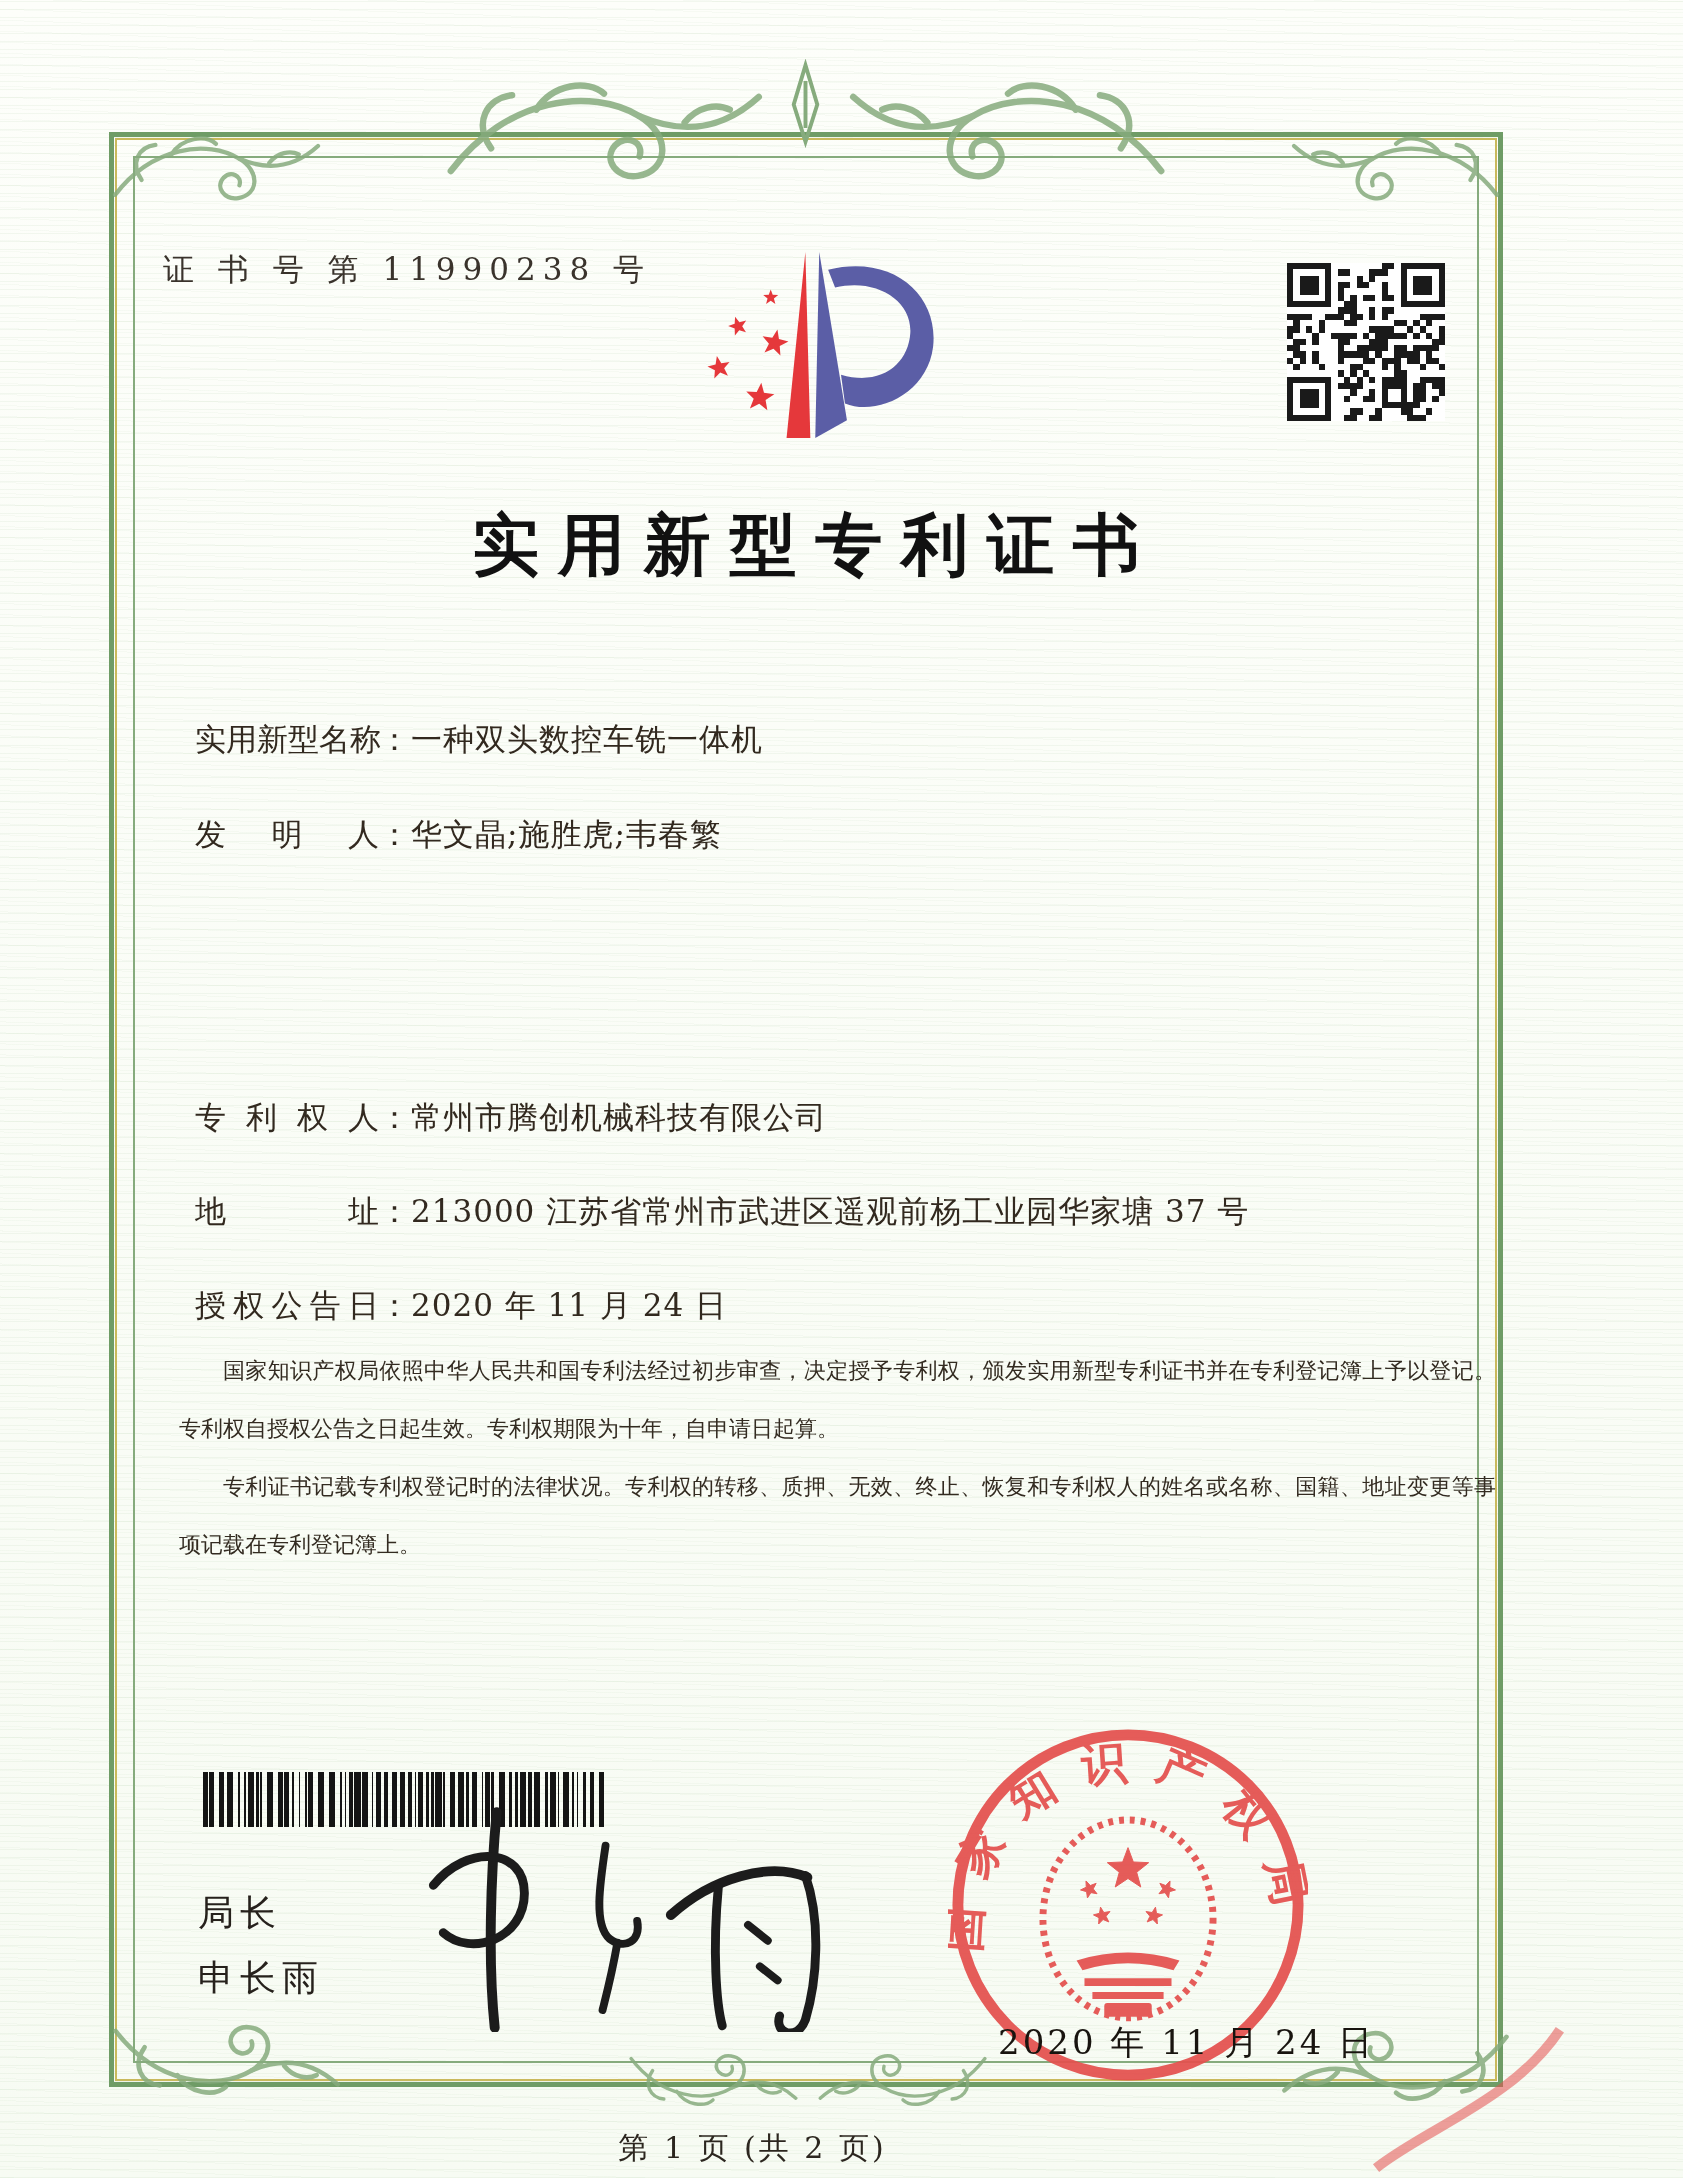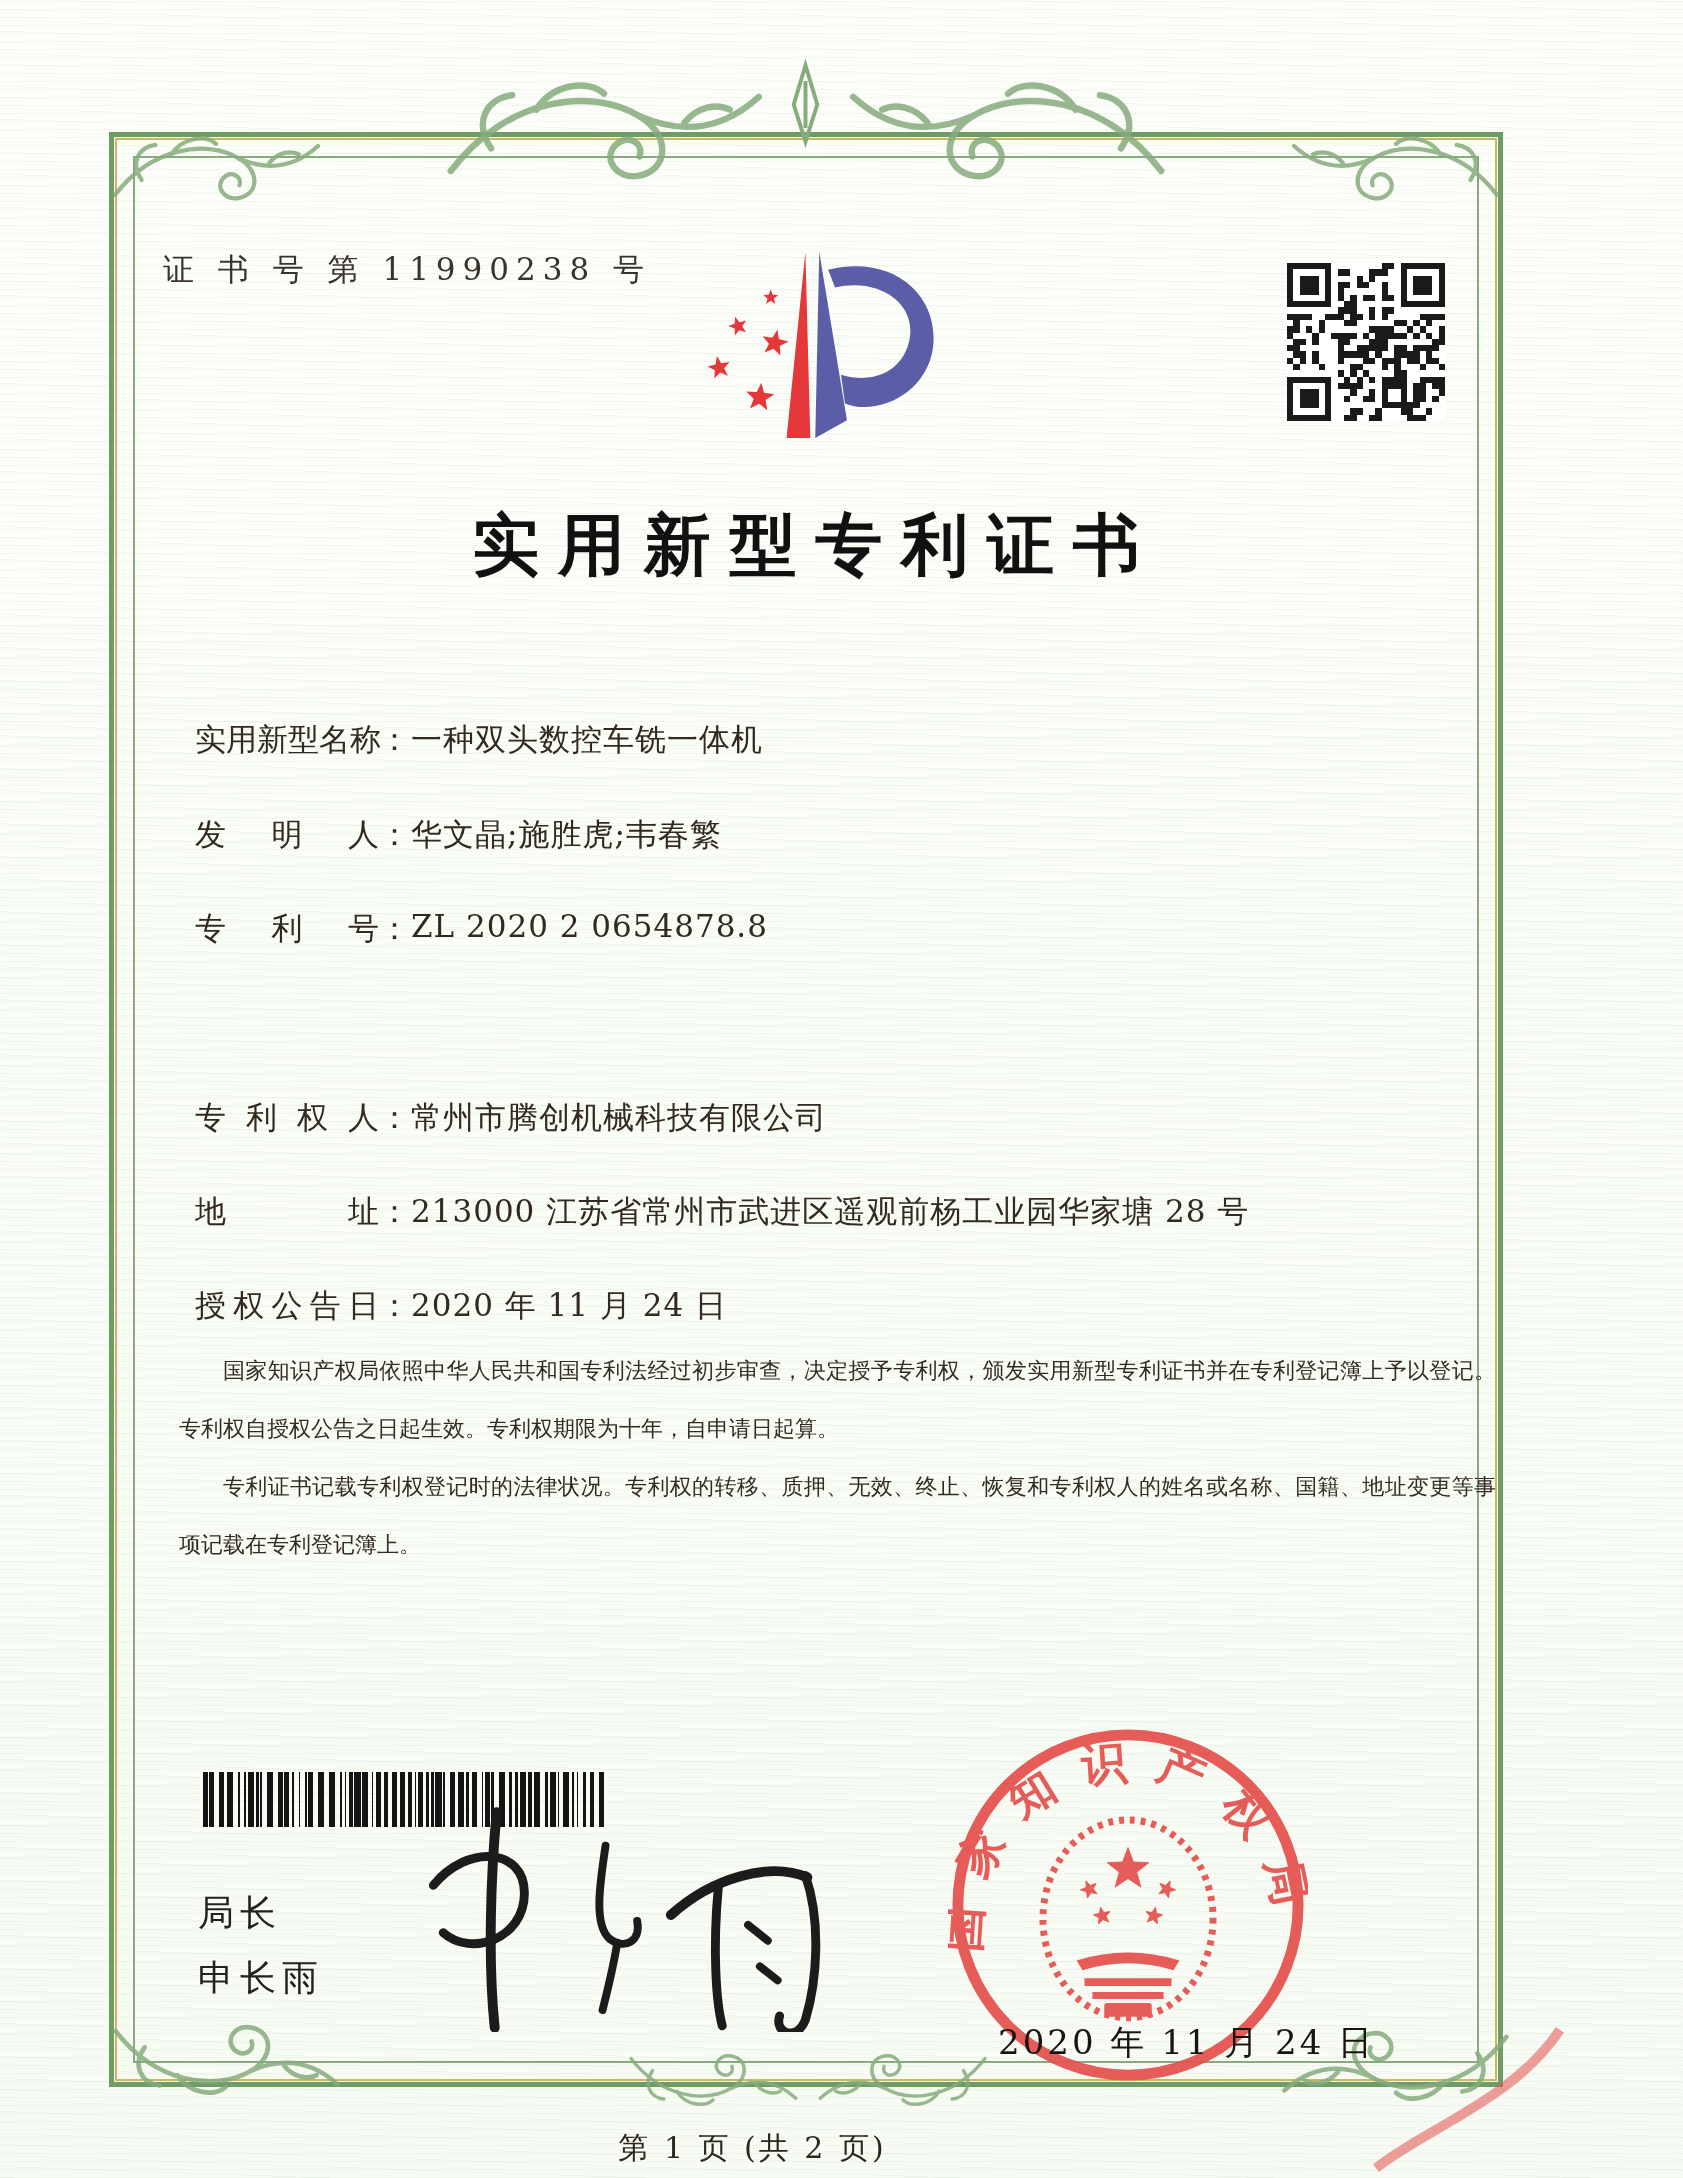--- a/index.html
+++ b/index.html
@@ -382,28 +382,25 @@
   </div>
 
   <div class="title">实用新型专利证书</div>
 
   <div class="field-row" style="top:814px">
     <span class="field-label">发明人</span><span class="field-colon">：</span><span class="field-value">华文晶;施胜虎;韦春繁</span>
   </div>
   <div class="field-row" style="top:719px">
     <span class="field-label">实用新型名称</span><span class="field-colon">：</span><span class="field-value">一种双头数控车铣一体机</span>
   </div>
-  <div class="field-row" style="top:908px">
-    <span class="field-label">专利号</span><span class="field-colon">：</span><span class="field-value">ZL 2020 2 0654878.8</span>
-  </div>
   <div class="field-row" style="top:1097px">
     <span class="field-label">专利权人</span><span class="field-colon">：</span><span class="field-value">常州市腾创机械科技有限公司</span>
   </div>
   <div class="field-row" style="top:1191px">
-    <span class="field-label">地址</span><span class="field-colon">：</span><span class="field-value">213000 江苏省常州市武进区遥观前杨工业园华家塘 28 号</span>
+    <span class="field-label">地址</span><span class="field-colon">：</span><span class="field-value">213000 江苏省常州市武进区遥观前杨工业园华家塘 37 号</span>
   </div>
   <div class="field-row" style="top:1285px">
     <span class="field-label">授权公告日</span><span class="field-colon">：</span><span class="field-value">2020 年 11 月 24 日</span>
   </div>
 
   <div class="body-text">
     <p>国家知识产权局依照中华人民共和国专利法经过初步审查，决定授予专利权，颁发实用新型专利证书并在专利登记簿上予以登记。专利权自授权公告之日起生效。专利权期限为十年，自申请日起算。</p>
     <p>专利证书记载专利权登记时的法律状况。专利权的转移、质押、无效、终止、恢复和专利权人的姓名或名称、国籍、地址变更等事项记载在专利登记簿上。</p>
   </div>
 

